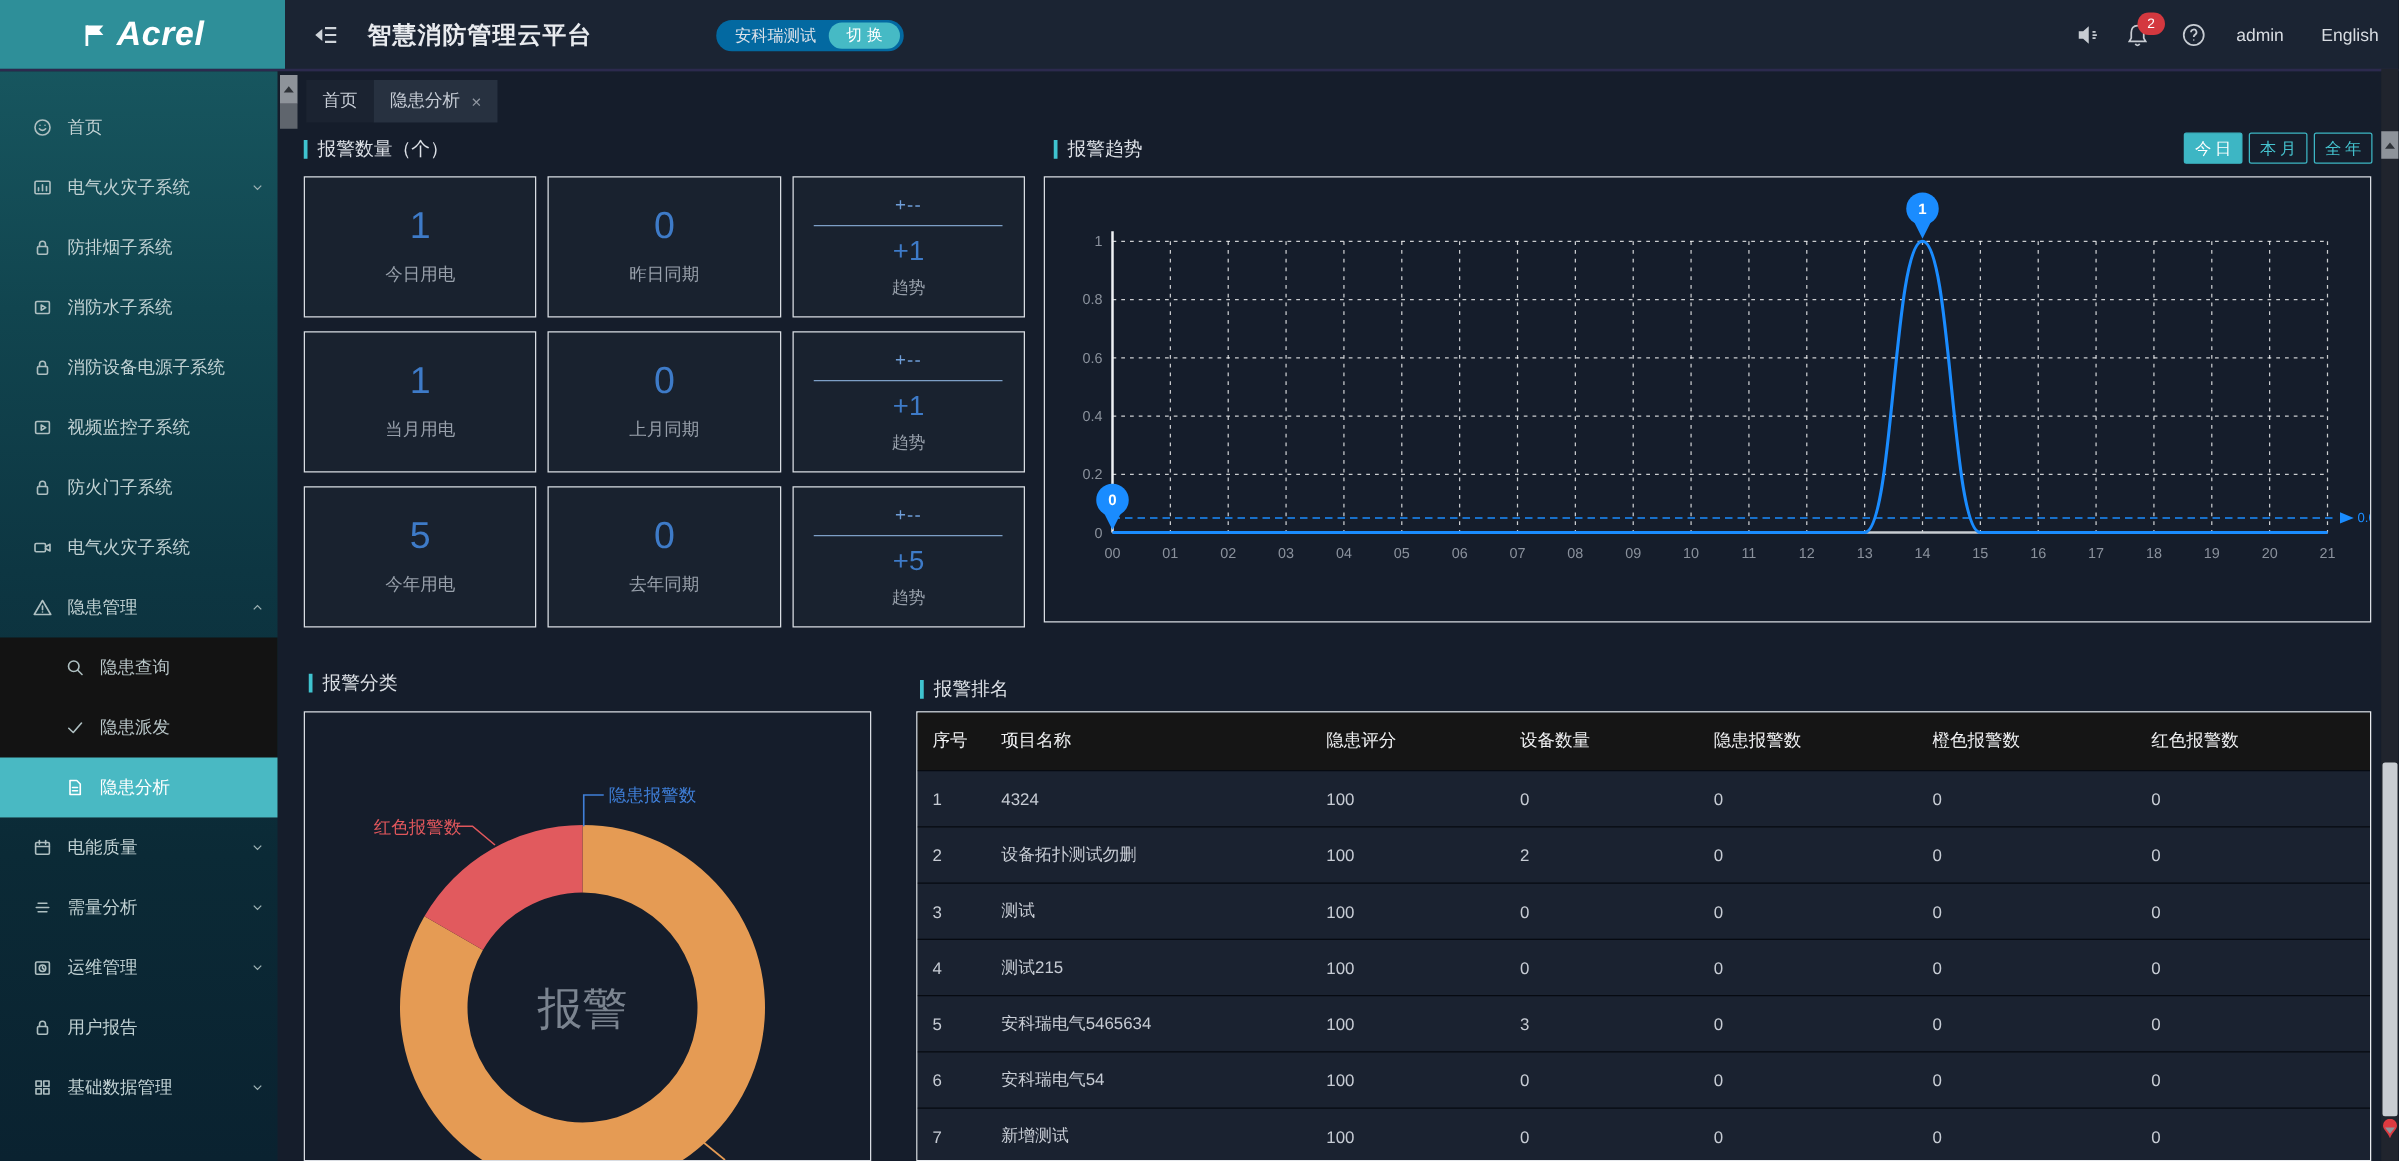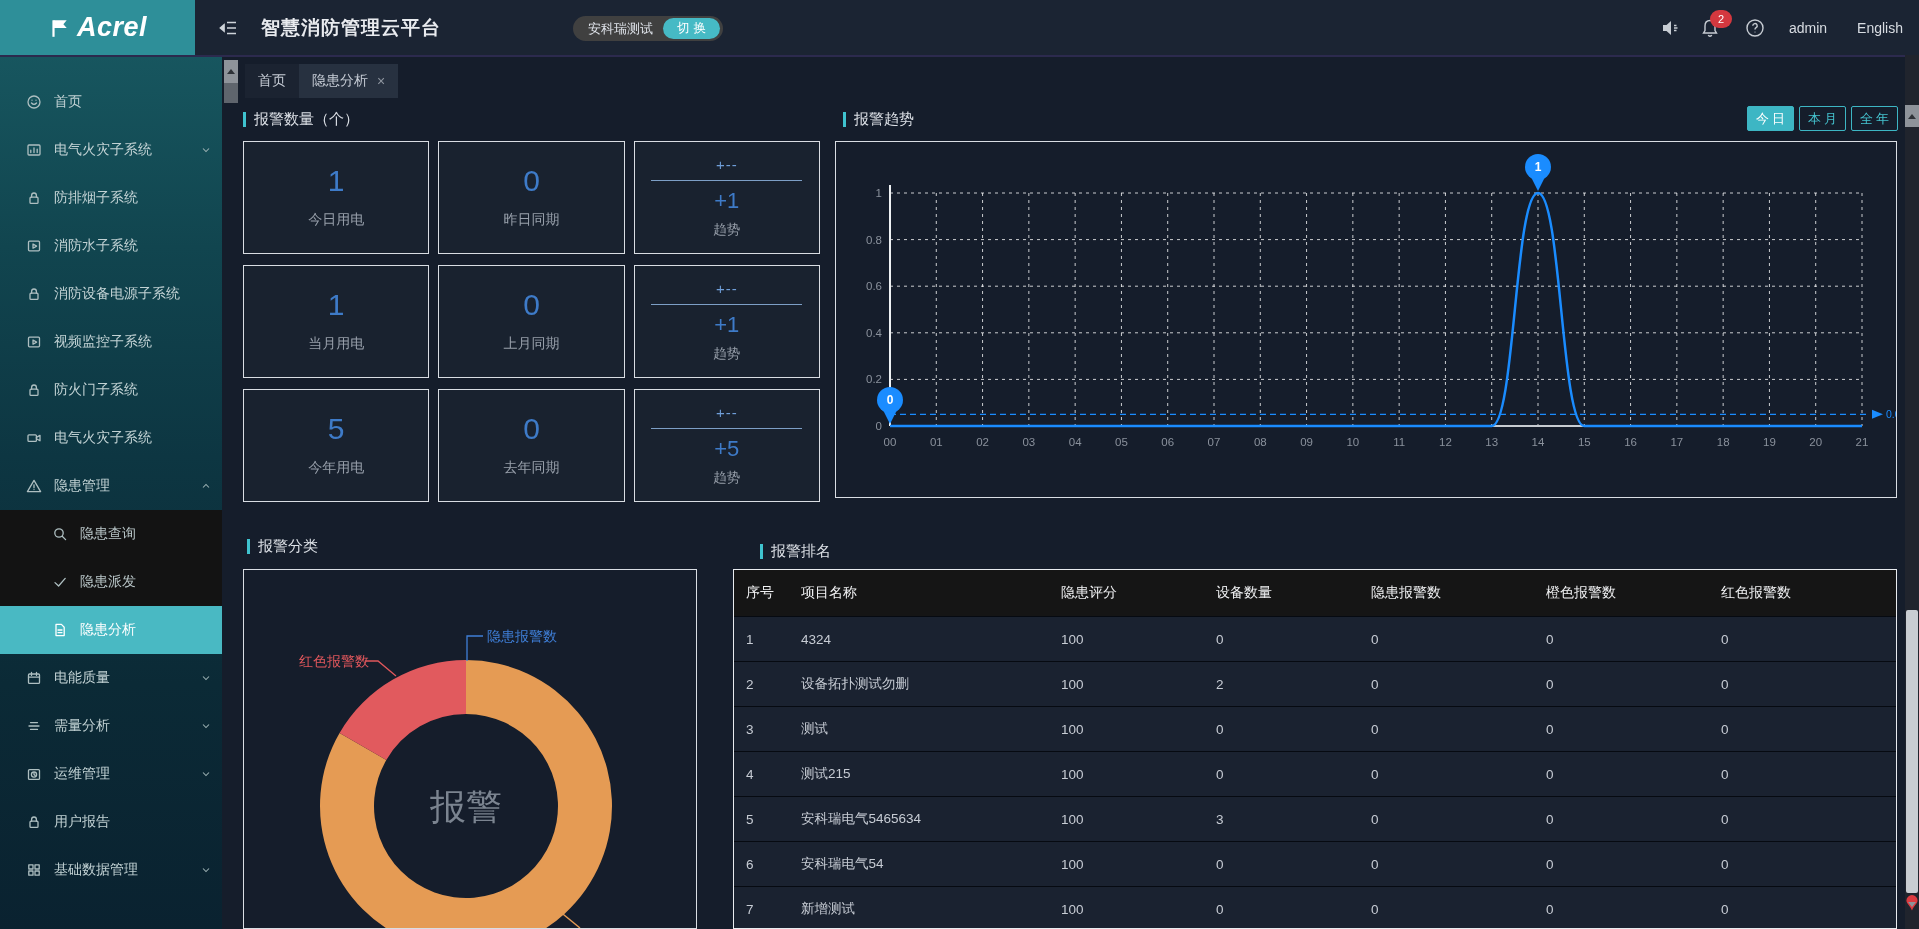--- a/index.html
+++ b/index.html
@@ -2,27 +2,27 @@
 <html><head>
 <meta charset="utf-8">
 <style>
   html,body{margin:0;padding:0;background:#0e141d;}
   #app{position:relative;width:1919px;height:929px;overflow:hidden;
        font-family:"Liberation Sans","DejaVu Sans",sans-serif;
        background:#151d2b;-webkit-font-smoothing:antialiased;}
   
   .header{position:absolute;left:0;top:0;width:1919px;height:55px;background:#1b2433;
           border-bottom:2px solid #2c2a4e;display:flex;align-items:center;z-index:30;}
-  .logo{width:195px;height:55px;background:#2e8f99;display:flex;align-items:center;justify-content:center;gap:7px;flex:none;}
+  .logo{width:228px;height:55px;background:#2e8f99;display:flex;align-items:center;justify-content:center;gap:7px;flex:none;}
   .logotxt{color:#fff;font-size:27px;font-weight:800;font-style:italic;letter-spacing:0.5px;}
   .flag svg{display:block;}
   .hamb{margin-left:24px;color:#cfd4da;cursor:pointer;}
   .hamb svg,.hic svg{display:block;}
   .apptitle{margin-left:22px;font-size:19px;font-weight:700;color:#e9ebef;letter-spacing:1px;}
-  .projpill{position:absolute;left:573px;top:16px;height:25px;background:#404040;border-radius:13px;
+  .projpill{position:absolute;left:573px;top:16px;height:25px;background:#0369a1;border-radius:13px;
             display:flex;align-items:center;padding:0 3px 0 15px;}
   .projname{color:#dfe3ea;font-size:13px;margin-right:10px;}
   .switchbtn{background:#46bac5;color:#fff;font-size:12.5px;letter-spacing:4px;padding:0 10px 0 14px;
              height:21px;line-height:21px;border-radius:11px;cursor:pointer;}
   .hright{position:absolute;right:16px;top:0;height:55px;display:flex;align-items:center;color:#c7ccd3;}
   .hic{cursor:pointer;position:relative;}
   .hic.speaker{margin-right:20px;}
   .hic.bell{margin-right:26px;}
   .hic.help{margin-right:24px;}
   .badge{position:absolute;top:-8px;right:-13px;min-width:18px;height:18px;border-radius:9px;background:#d4383f;
@@ -54,21 +54,21 @@
   .tab{height:34px;display:flex;align-items:center;padding:0 13px;font-size:14px;color:#c7cdd6;
        background:#1b2331;cursor:pointer;}
   .tab.active{background:#273140;}
   .tabclose{margin-left:9px;color:#8f96a0;font-size:14px;line-height:1;cursor:pointer;}
   
   .ptitle{position:absolute;font-size:15px;color:#dde1e7;display:flex;align-items:center;white-space:nowrap;}
   .ptitle::before{content:"";width:3px;height:15px;background:#3fc3cf;margin-right:8px;display:inline-block;}
   .t-count{left:243px;top:110px;}
   .t-trend{left:843px;top:110px;}
   .t-cat{left:247px;top:537px;}
-  .t-rank{left:736px;top:542px;margin-left:24px;}
+  .t-rank{left:736px;top:542px;}
   
   .cards{position:absolute;left:243px;top:141px;width:577px;height:361px;display:grid;
          grid-template-columns:repeat(3,1fr);grid-template-rows:repeat(3,113px);gap:11px 9px;}
   .card{border:1px solid #d9dde3;background:#19222f;display:flex;flex-direction:column;
         align-items:center;justify-content:center;box-sizing:border-box;}
   .num{font-size:30px;color:#3e7bc8;line-height:1;}
   .clabel{font-size:14px;color:#98a0ab;margin-top:15px;}
   .tnumtop{font-size:15px;color:#6f9ed8;letter-spacing:1px;line-height:1;}
   .tdivider{width:82%;height:1px;background:#7d9fc6;margin:8px 0 9px;}
   .tnum{font-size:22px;color:#3e7bc8;line-height:1;}

